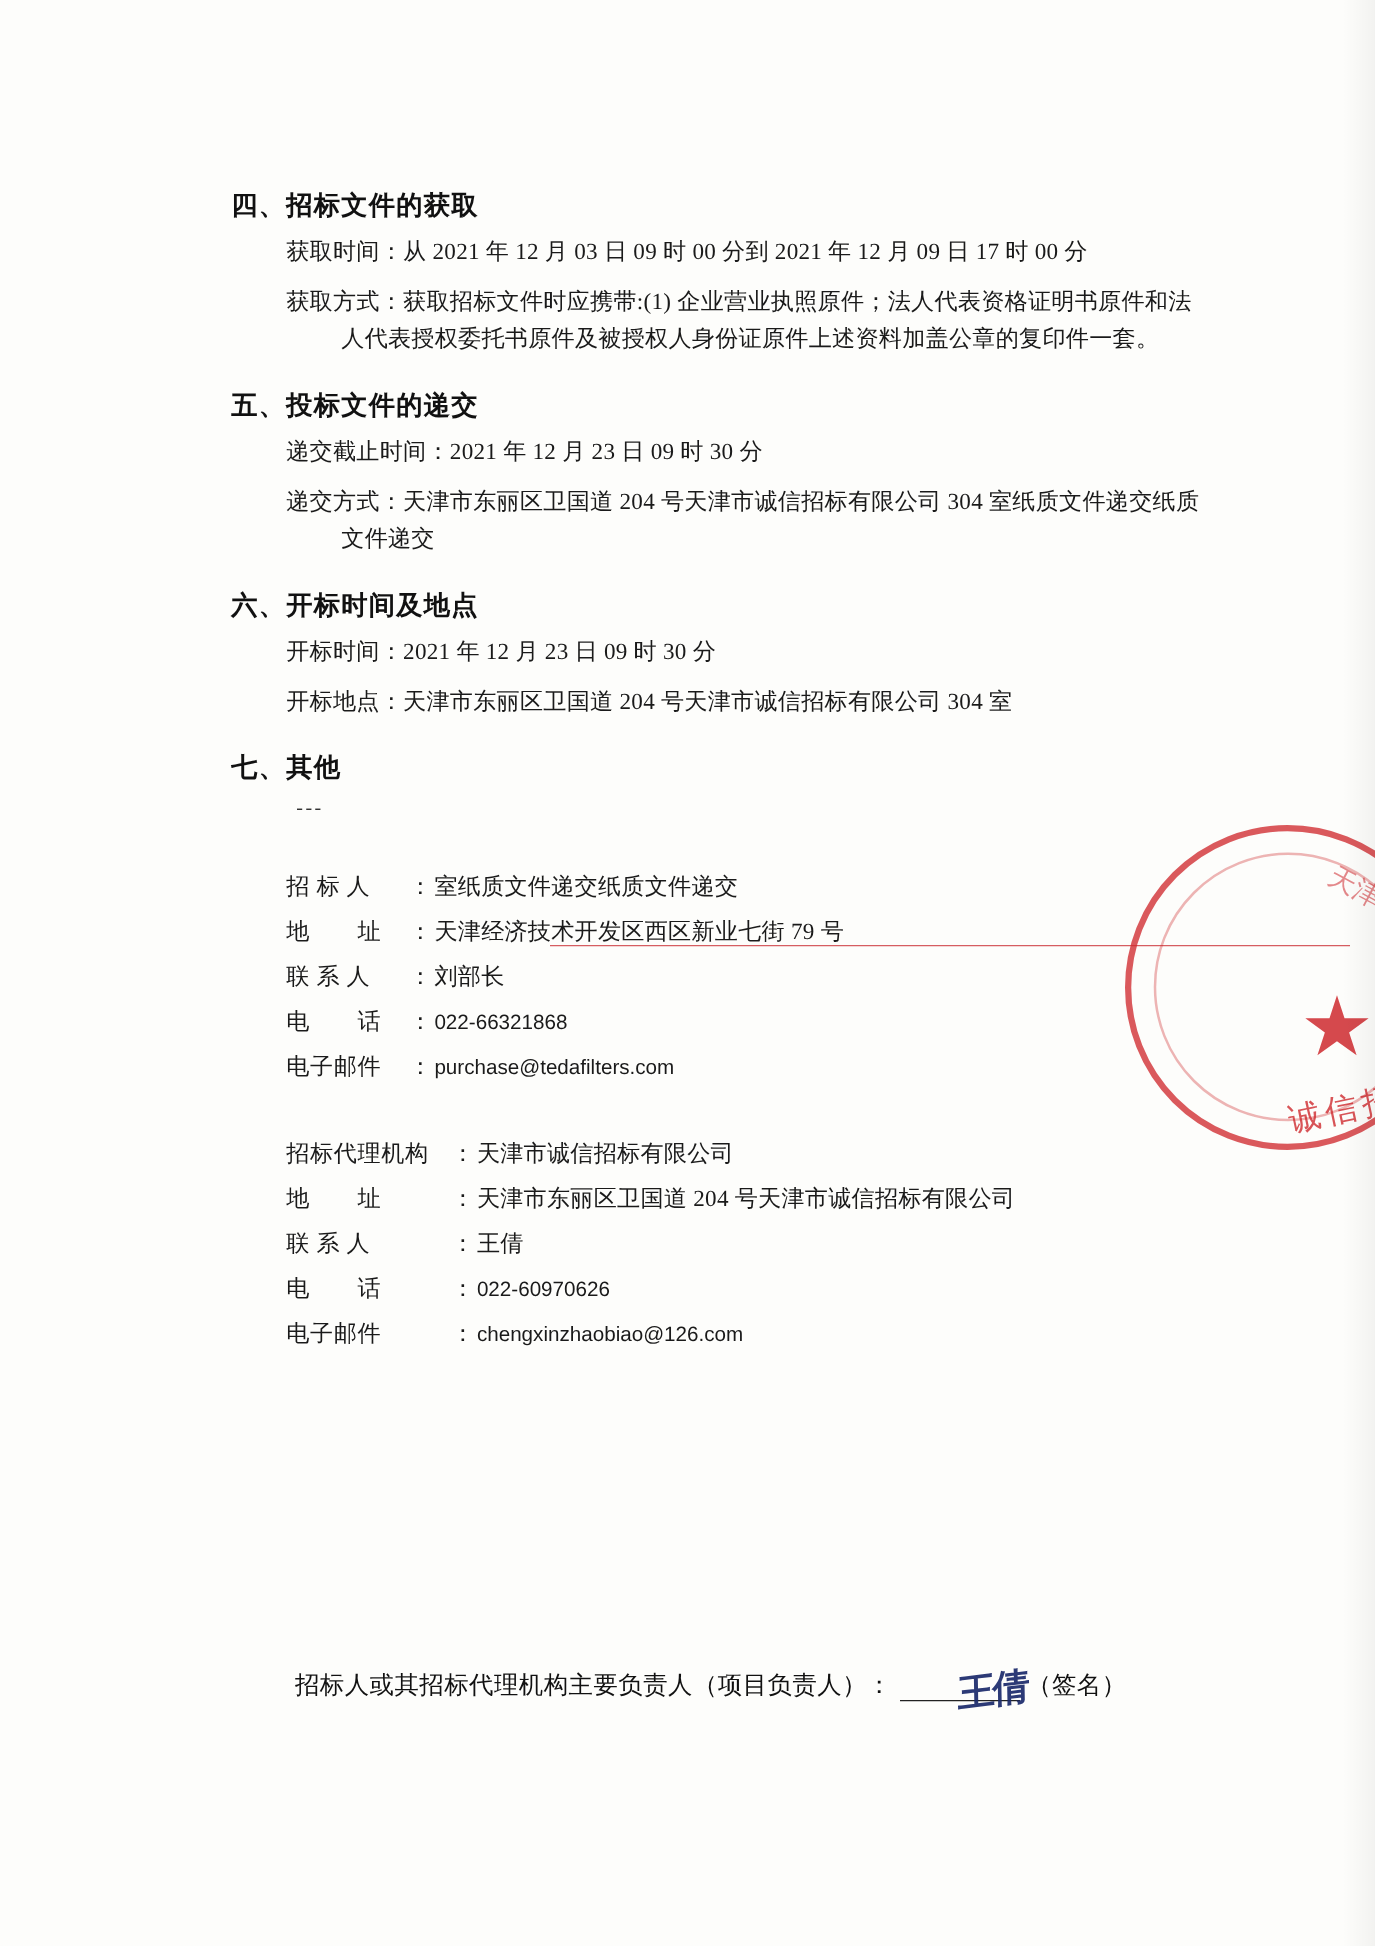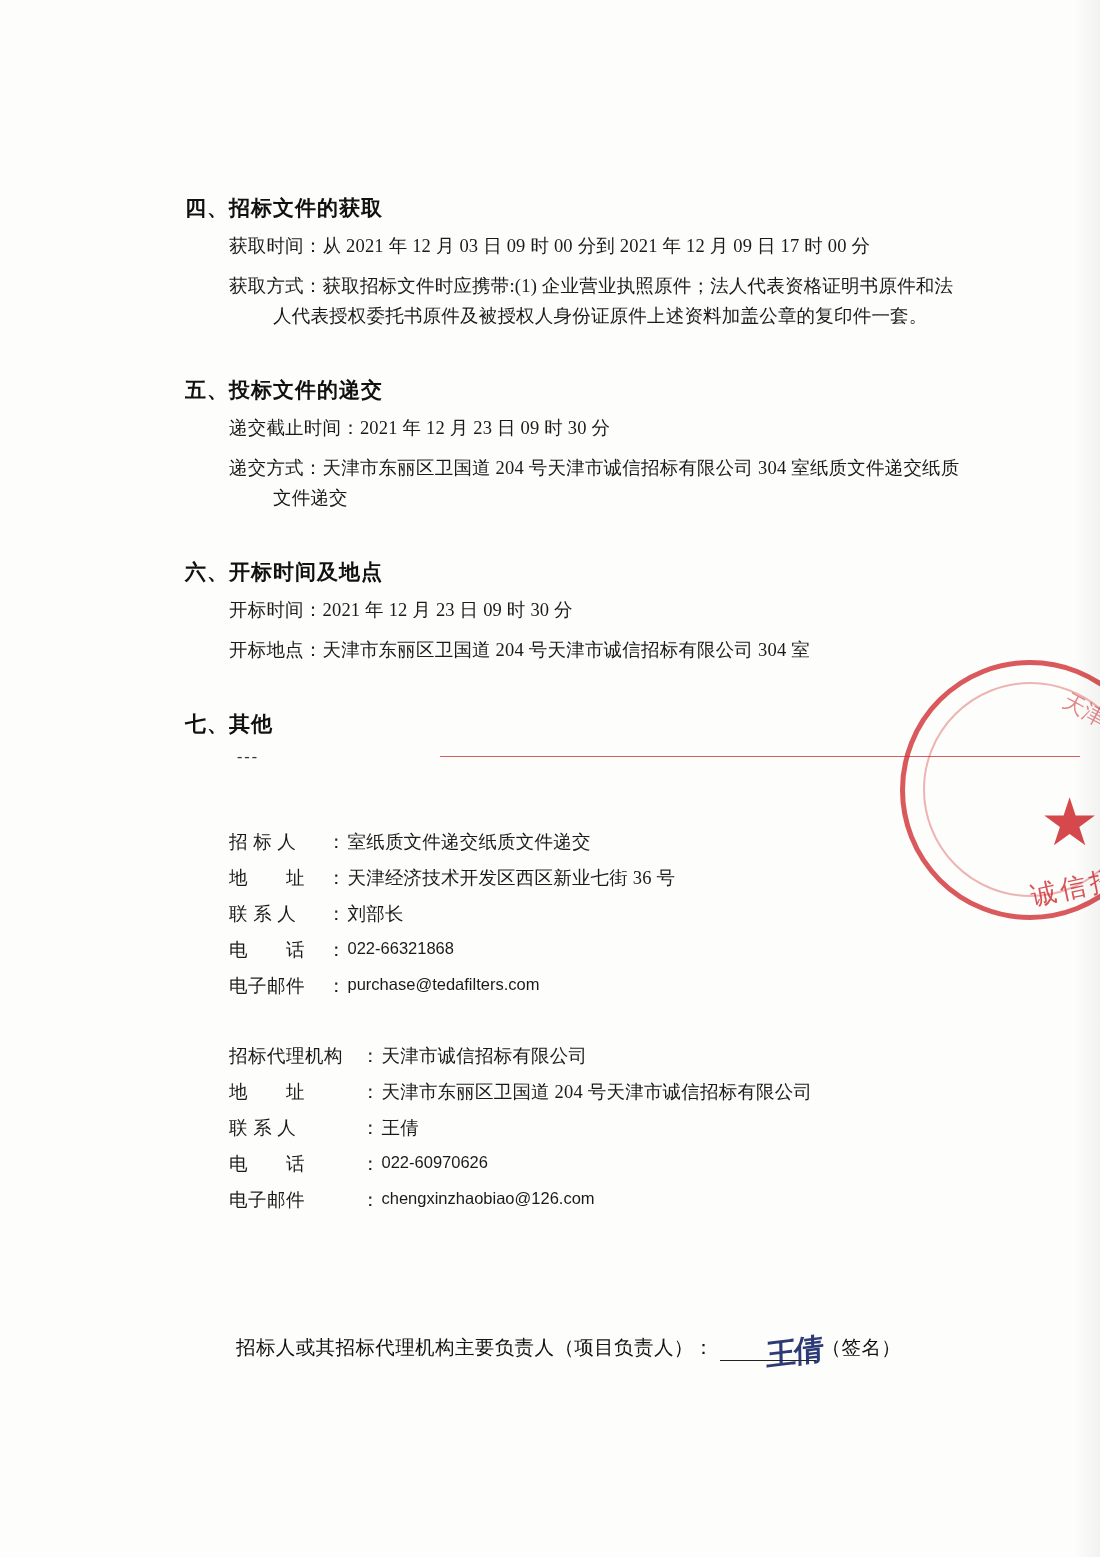--- a/index.html
+++ b/index.html
@@ -44,36 +44,35 @@
     color: #1a1a1a;
     letter-spacing: 0.2px;
   }
   .para.wrap {
     padding-left: 44px;
     text-indent: -44px;
     margin-left: 44px;
   }
   .block {
     margin-bottom: 22px;
-    margin-top: 44px;
   }
   .dash {
     padding-left: 52px;
     font-size: 16px;
     color: #333;
     letter-spacing: 2px;
     margin: 4px 0 14px 0;
   }
   .contact-line {
     font-size: 18.5px;
     line-height: 1.95;
     padding-left: 44px;
     color: #1a1a1a;
     display: flex;
-    align-items: flex-start;
+    align-items: center;
   }
   .contact-label {
     display: inline-block;
     min-width: 98px;
     letter-spacing: 0.5px;
   }
   .contact-label.wide {
     min-width: 132px;
     font-family: Liberation Serif, serif;
   }
@@ -231,21 +230,21 @@
       <div class="gap-small"></div>
 
       <div class="contact-line">
         <span class="contact-label">招 标 人</span>
         <span class="contact-sep">：</span>
         <span class="contact-value">室纸质文件递交纸质文件递交</span>
       </div>
       <div class="contact-line">
         <span class="contact-label">地　　址</span>
         <span class="contact-sep">：</span>
-        <span class="contact-value">天津经济技术开发区西区新业七街 36 号</span>
+        <span class="contact-value">天津经济技术开发区西区新业七街 79 号</span>
       </div>
       <div class="contact-line">
         <span class="contact-label">联 系 人</span>
         <span class="contact-sep">：</span>
         <span class="contact-value">刘部长</span>
       </div>
       <div class="contact-line">
         <span class="contact-label">电　　话</span>
         <span class="contact-sep">：</span>
         <span class="contact-value mono">022-66321868</span>

